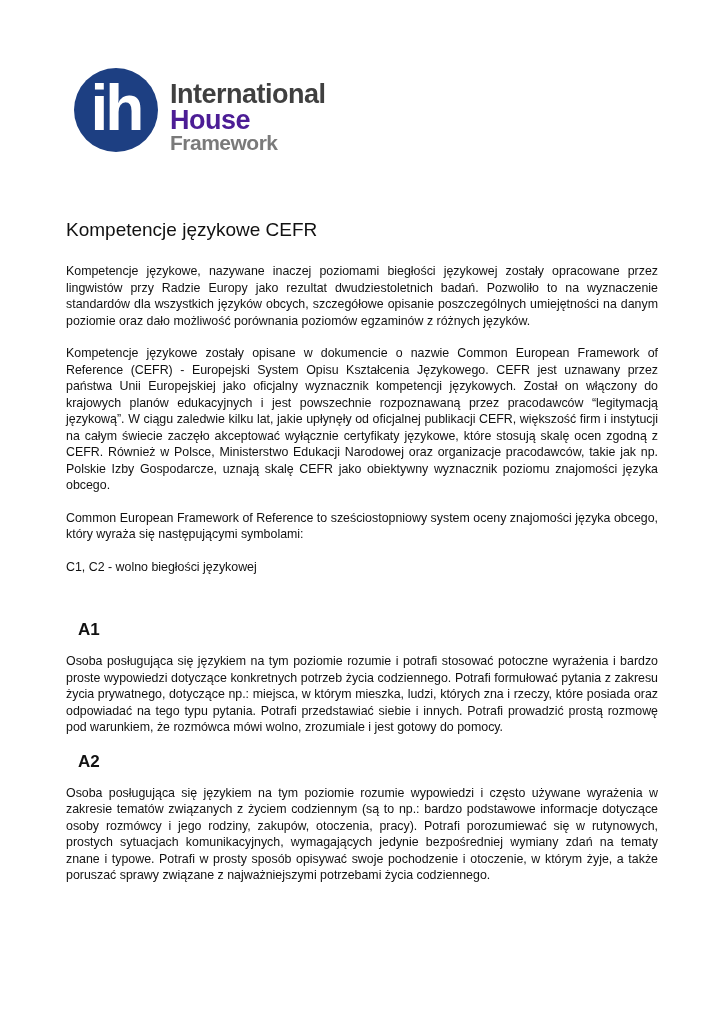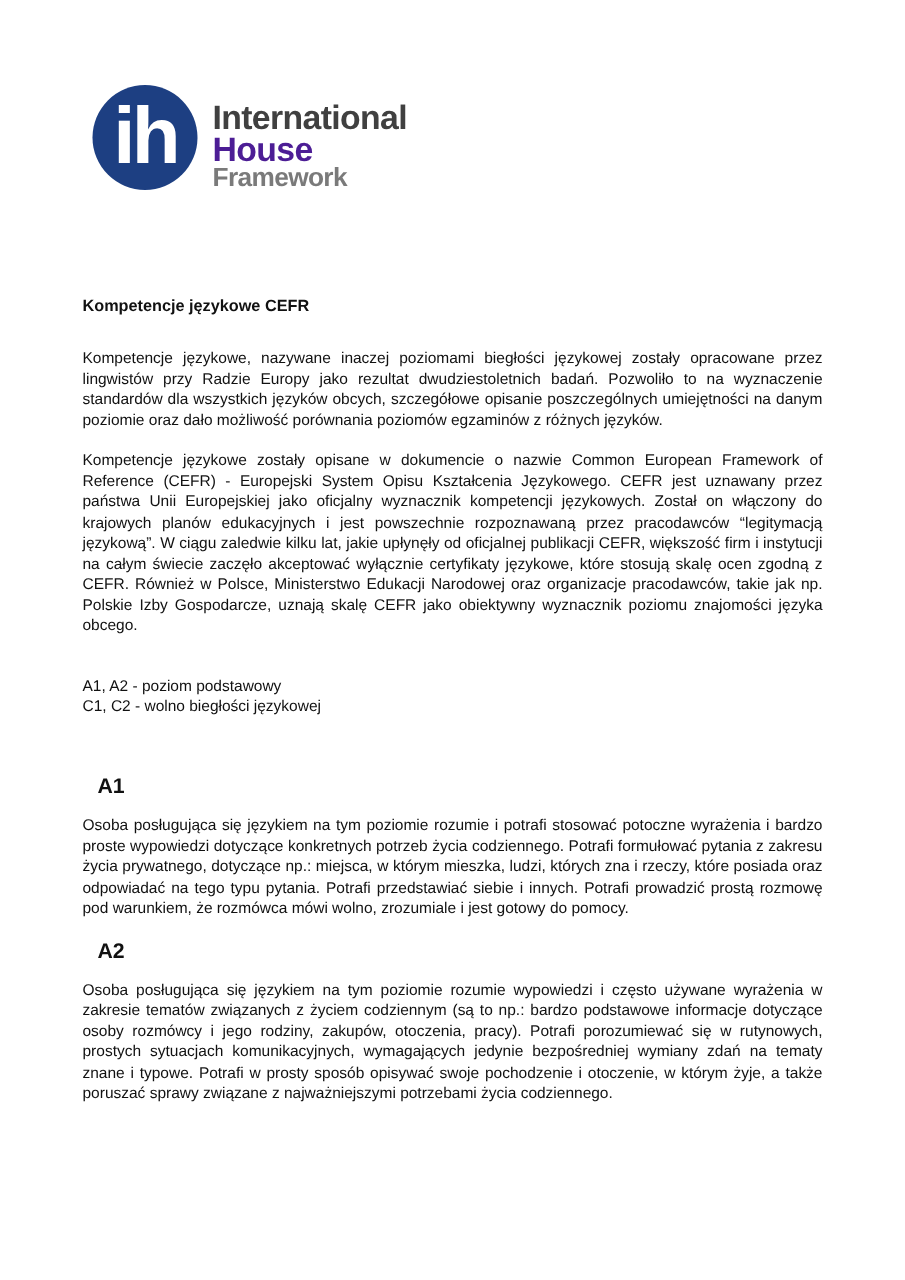--- a/index.html
+++ b/index.html
@@ -9,21 +9,21 @@
     .logo-circle { position: absolute; left: 0; top: 0; width: 84px; height: 84px; border-radius: 50%; background: #1d3f82; }
     .logo-ih { position: absolute; left: 0; top: 4px; width: 84px; text-align: center; color: #fff;
       font-family: "Liberation Sans", sans-serif; font-weight: bold; font-size: 64px; letter-spacing: -3px; line-height: 72px; }
     .logo-line { position: absolute; left: 96px; font-family: "Liberation Sans", sans-serif; font-weight: bold; letter-spacing: -0.5px; }
     .logo-l1 { top: 12px; font-size: 27px; color: #404040; line-height: 28px; }
     .logo-l2 { top: 38px; font-size: 27px; color: #4c1d95; line-height: 28px; }
     .logo-l3 { top: 64px; font-size: 21px; color: #7a7a7a; line-height: 22px; }
 
     .content { position: absolute; left: 66px; top: 214px; width: 592px;
       font-family: "Liberation Sans", sans-serif; font-size: 12.4px; line-height: 16.5px; color: #111; }
-    .title { font-weight: bold; font-size: 13px; margin: 17px 0 19px 0; line-height: 28px; }
+    .title { font-weight: normal; font-size: 19px; margin: 2px 0 19px 0; line-height: 28px; }
     p { margin: 0; text-align: justify; }
     .gap1 { height: 16px; }
     .list-item { line-height: 16.8px; }
     .heading { font-weight: bold; font-size: 17px; line-height: 22px; margin: 12px; }
     .sec-a1 { margin-top: 44px; }
     .sec-a2 { margin-top: 15px; }
   </style>
 </head>
 <body>
 
@@ -38,24 +38,24 @@
     <div class="logo-line logo-l3">Framework</div>
   </div>
 
   <div class="content">
     <h1 class="title">Kompetencje językowe CEFR</h1>
 
     <p>Kompetencje językowe, nazywane inaczej poziomami biegłości językowej zostały opracowane przez lingwistów przy Radzie Europy jako rezultat dwudziestoletnich badań.  Pozwoliło to na wyznaczenie standardów dla wszystkich języków obcych, szczegółowe opisanie poszczególnych umiejętności na danym poziomie oraz dało możliwość porównania poziomów egzaminów z różnych języków.</p>
     <div class="gap1"></div>
     <p>Kompetencje językowe zostały opisane w dokumencie o nazwie Common European Framework of Reference (CEFR) - Europejski System Opisu Kształcenia Językowego.  CEFR jest uznawany przez państwa Unii Europejskiej jako oficjalny wyznacznik kompetencji językowych. Został on włączony do krajowych planów edukacyjnych i jest powszechnie rozpoznawaną przez pracodawców “legitymacją językową”.  W ciągu zaledwie kilku lat, jakie upłynęły od oficjalnej publikacji CEFR, większość firm i instytucji na całym świecie zaczęło akceptować wyłącznie certyfikaty językowe, które stosują skalę ocen zgodną z CEFR.  Również w Polsce, Ministerstwo Edukacji Narodowej oraz organizacje pracodawców, takie jak np. Polskie Izby Gospodarcze, uznają skalę CEFR jako obiektywny wyznacznik poziomu znajomości języka obcego.</p>
     <div class="gap1"></div>
+    <p>Common European Framework of Reference to sześciostopniowy system oceny znajomości języka obcego, który wyraża się następującymi symbolami:</p>
     <div class="gap1"></div>
 
     <div>
-      <div class="list-item">A1, A2 - poziom podstawowy</div>
       <div class="list-item">C1, C2 - wolno biegłości językowej</div>
     </div>
 
     <div class="sec-a1">
       <h2 class="heading">A1</h2>
       <p>Osoba posługująca się językiem na tym poziomie rozumie i potrafi stosować potoczne wyrażenia i bardzo proste wypowiedzi dotyczące konkretnych potrzeb życia codziennego. Potrafi formułować pytania z zakresu życia prywatnego, dotyczące np.: miejsca, w którym mieszka, ludzi, których zna i rzeczy, które posiada oraz odpowiadać na tego typu pytania. Potrafi przedstawiać siebie i innych. Potrafi prowadzić prostą rozmowę pod warunkiem, że rozmówca mówi wolno, zrozumiale i jest gotowy do pomocy.</p>
     </div>
 
     <div class="sec-a2">
       <h2 class="heading">A2</h2>

